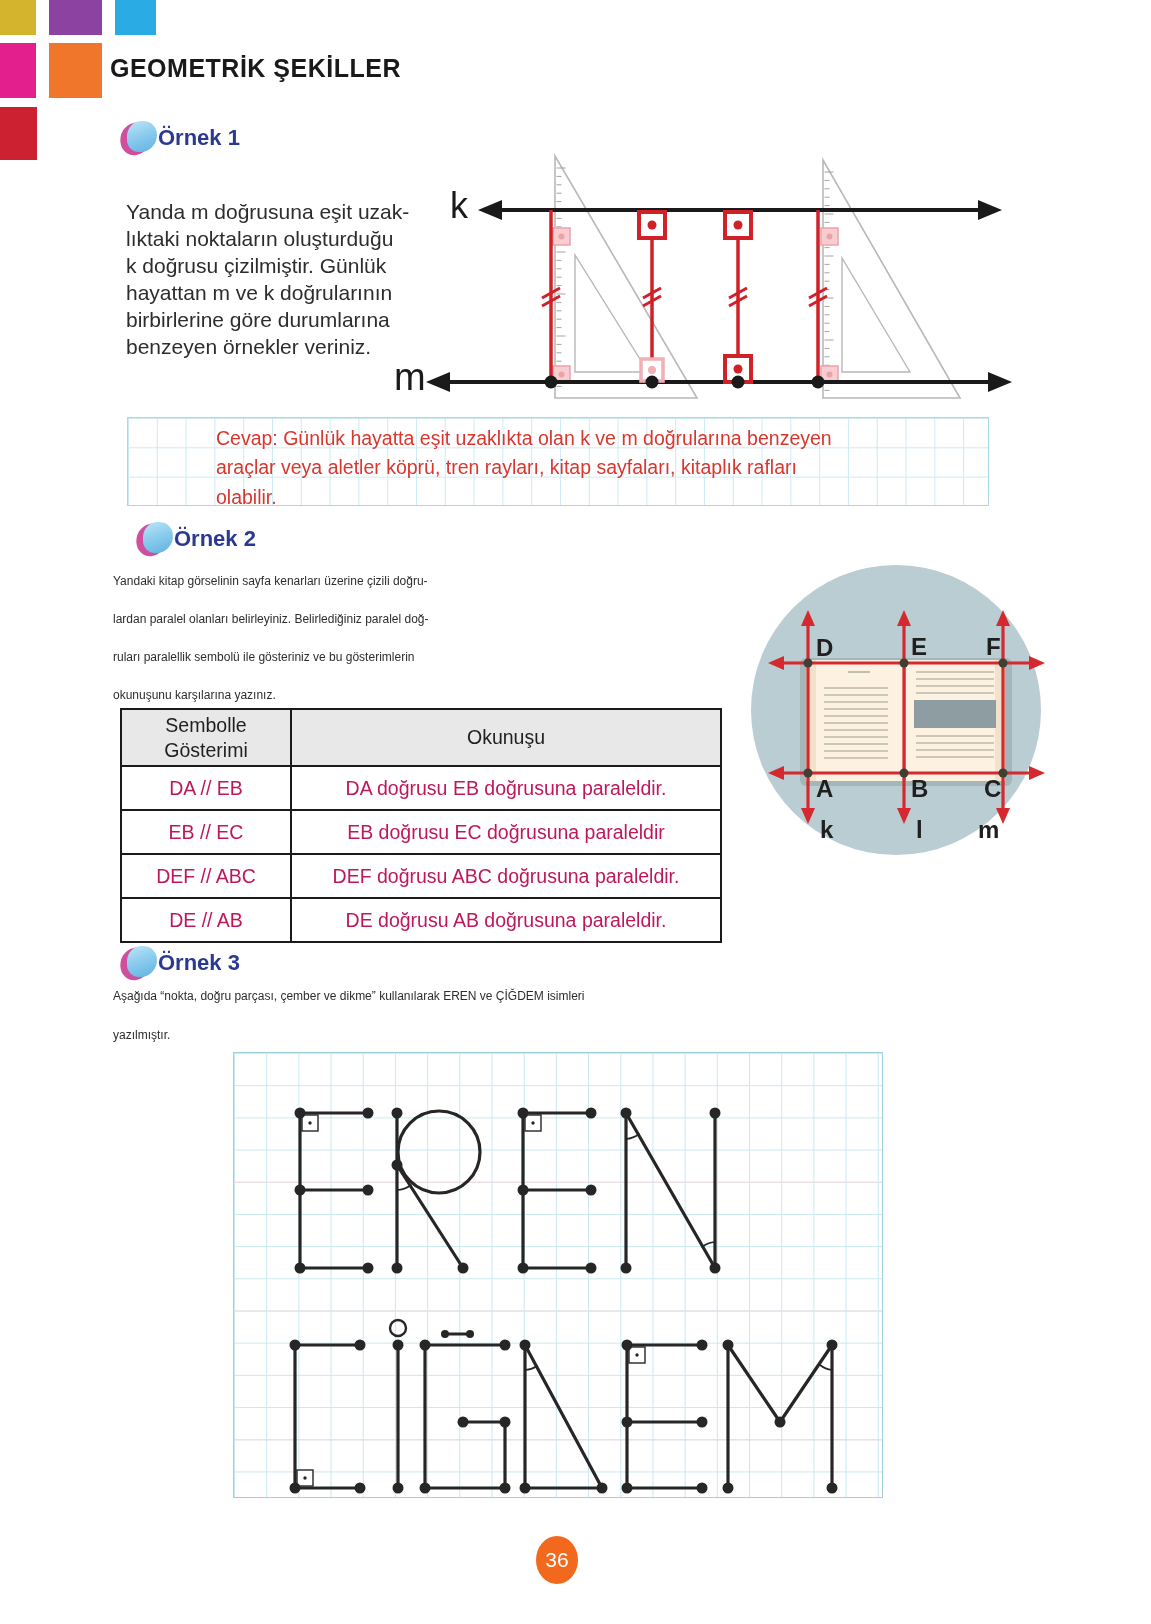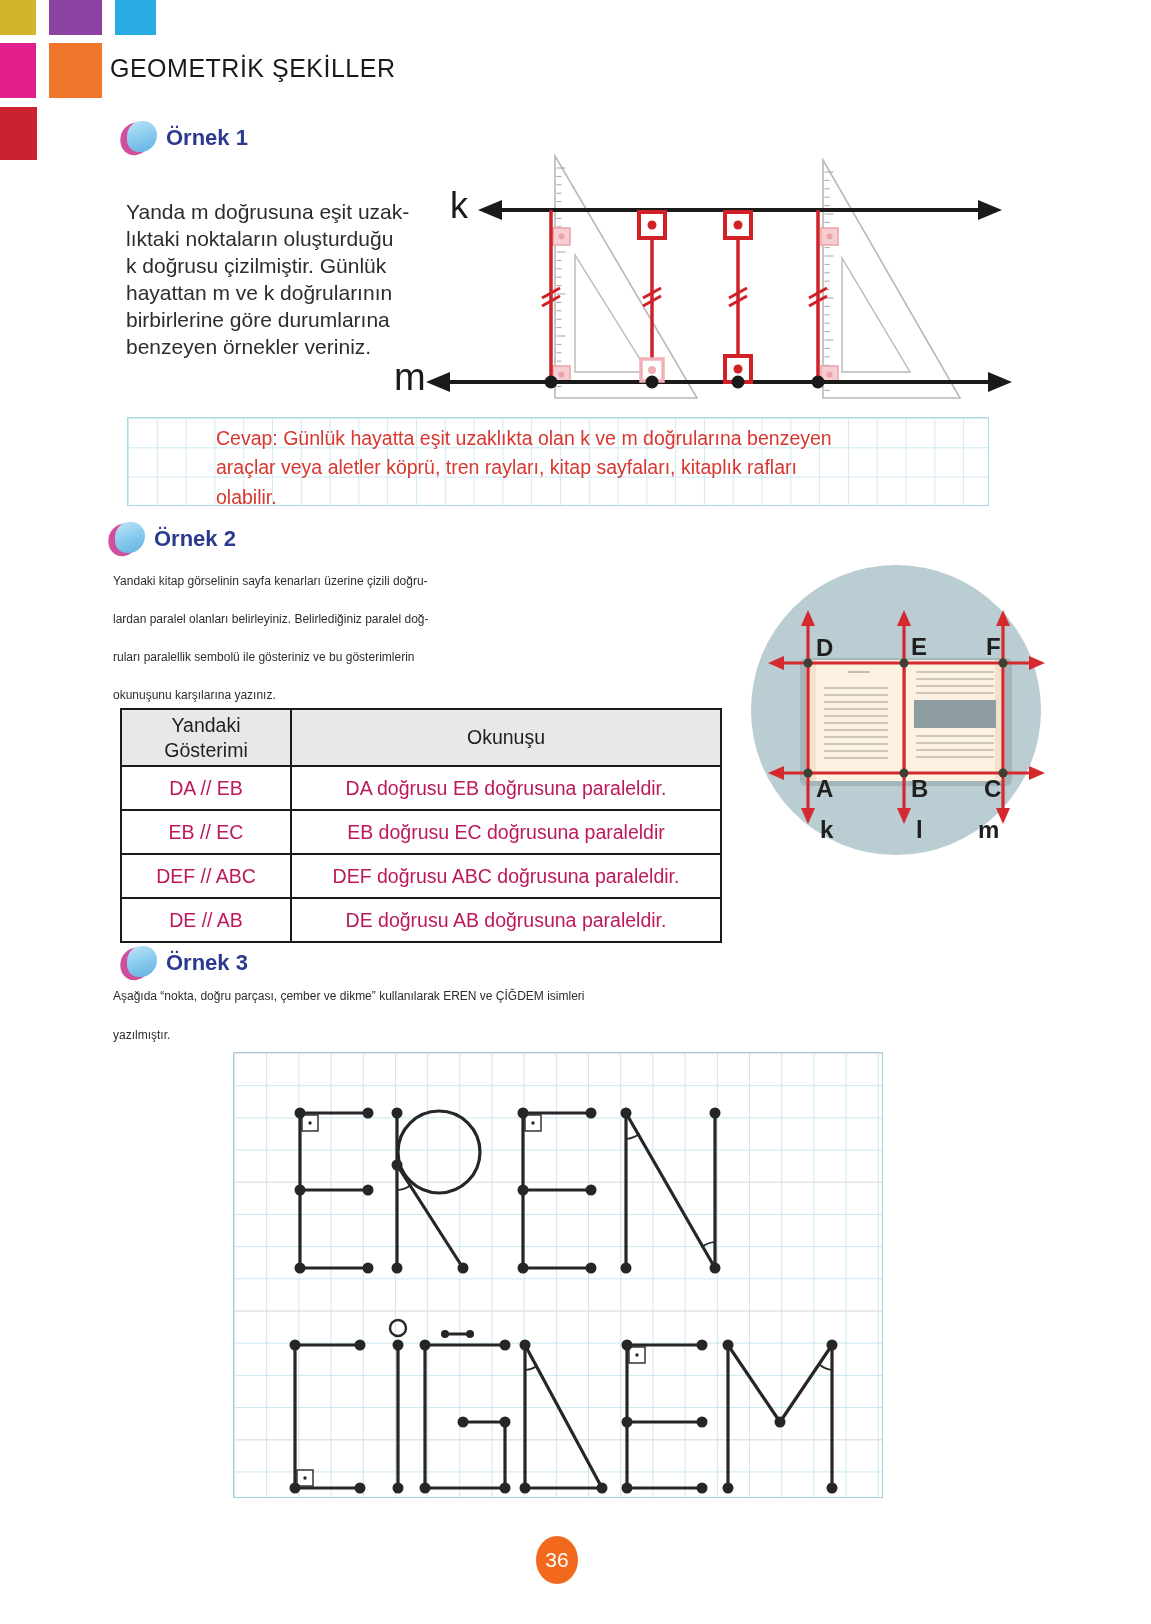--- a/index.html
+++ b/index.html
@@ -1,21 +1,21 @@
 <!DOCTYPE html>
 <html><head>
 <meta charset="utf-8">
 <style>
   html,body{margin:0;padding:0;background:#ffffff;}
   #page{position:relative;width:1151px;height:1624px;background:#fff;overflow:hidden;
         font-family:"Liberation Sans", sans-serif;color:#2d2d2d;}
   .abs{position:absolute;}
   .sq{position:absolute;}
-  .title{font-size:25px;font-weight:normal;color:#1a1a1a;letter-spacing:.5px;}
-  .badge{display:flex;align-items:center;gap:8px;}
+  .title{font-size:25px;font-weight:bold;color:#1a1a1a;letter-spacing:.5px;}
+  .badge{display:flex;align-items:center;}
   .blob{position:relative;width:38px;height:36px;flex:0 0 38px;}
   .blob .pink{position:absolute;left:0;top:3px;width:30px;height:32px;background:#cf4f9d;
               border-radius:58% 42% 55% 45%;transform:rotate(-12deg);}
   .blob .blue{position:absolute;left:7px;top:1px;width:30px;height:31px;
               background:linear-gradient(160deg,#bfe6f7 0%,#8ecdee 45%,#5fb1e2 100%);
               border-radius:52% 48% 58% 42%;}
   .badge .lbl{font-size:22px;font-weight:bold;color:#2b3990;}
   .prewrap{white-space:pre-line;}
   .body1{font-size:21px;line-height:27px;}
   .body2{font-size:12px;line-height:38px;}
@@ -192,41 +192,41 @@
         <circle cx="262" cy="242" r="6.5"></circle>
       <circle cx="348" cy="242" r="6.5"></circle>
         <circle cx="428" cy="242" r="6.5"></circle>
     </g>
   </svg>
 
   <div class="abs answer-box prewrap" style="left:127px;top:417px;width:862px;height:89px;">Cevap: Günlük hayatta eşit uzaklıkta olan k ve m doğrularına benzeyen
 araçlar veya aletler köprü, tren rayları, kitap sayfaları, kitaplık rafları
 olabilir.</div>
 
-  <div class="abs badge" style="left:108px;top:521px;">
+  <div class="abs badge" style="left:136px;top:521px;">
     <span class="blob">
         <span class="pink"></span>
         <span class="blue"></span>
       </span>
     <span class="lbl">Örnek 2</span>
   </div>
 
   <div class="abs prewrap body2" style="left:113px;top:562px;width:640px;">Yandaki kitap görselinin sayfa kenarları üzerine çizili doğru-
 lardan paralel olanları belirleyiniz. Belirlediğiniz paralel doğ-
 ruları paralellik sembolü ile gösteriniz ve bu gösterimlerin
 okunuşunu karşılarına yazınız.</div>
 
   <table class="sym-table abs" style="left:120px;top:708px;">
     <colgroup>
         <col style="width:170px">
         <col style="width:430px">
       </colgroup>
     <tbody>
         <tr>
-      <th>Yandaki
+      <th>Sembolle
 Gösterimi</th>
       <th>Okunuşu</th>
     </tr>
     <tr>
       <td>DA // EB</td>
       <td>DA doğrusu EB doğrusuna paraleldir.</td>
     </tr>
     <tr>
       <td>EB // EC</td>
       <td>EB doğrusu EC doğrusuna paraleldir</td>

